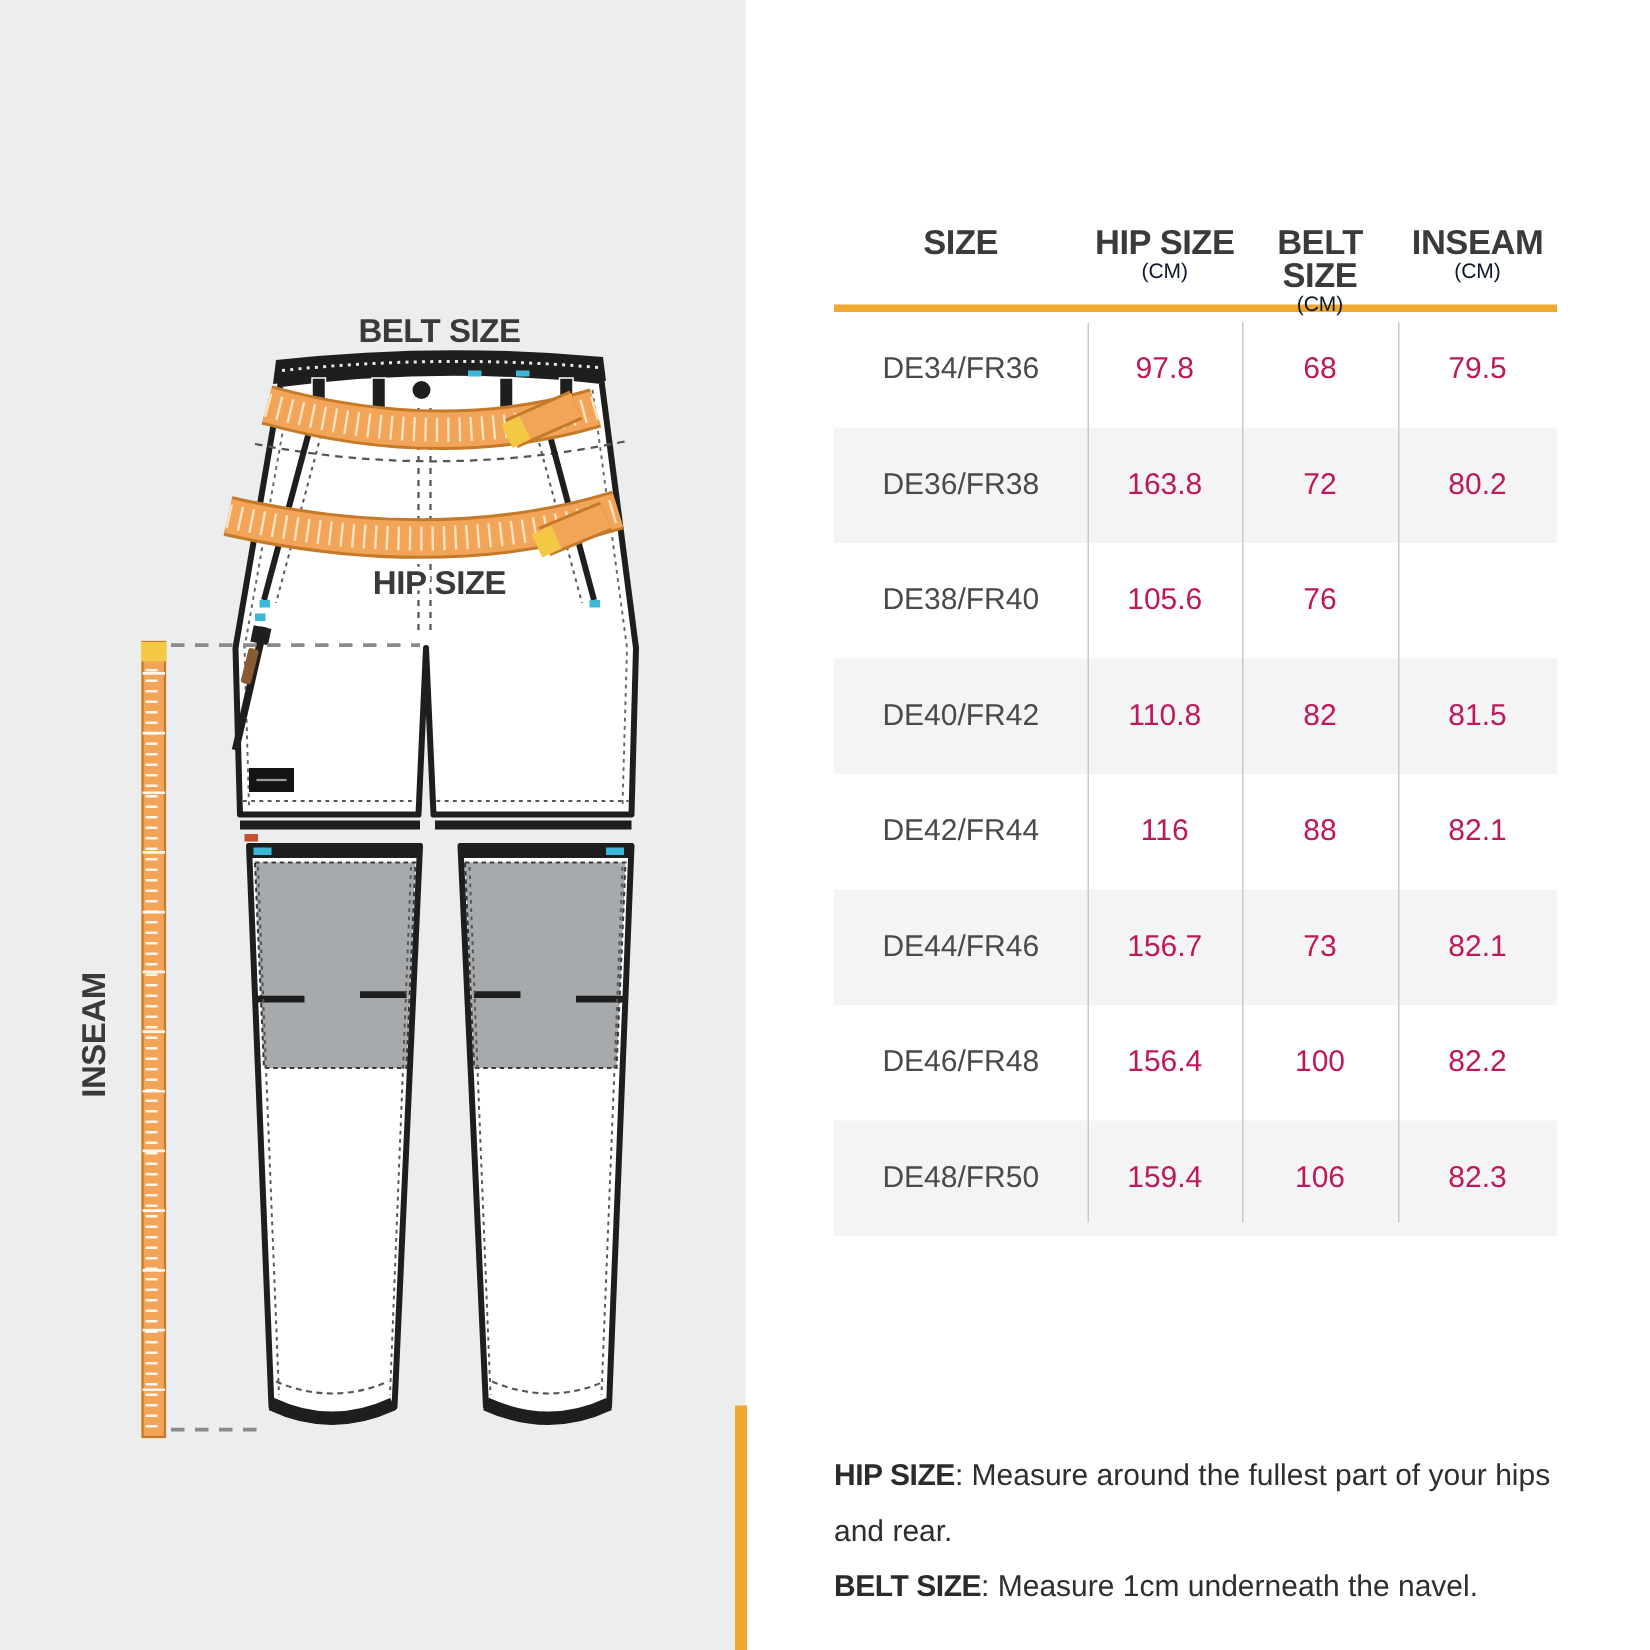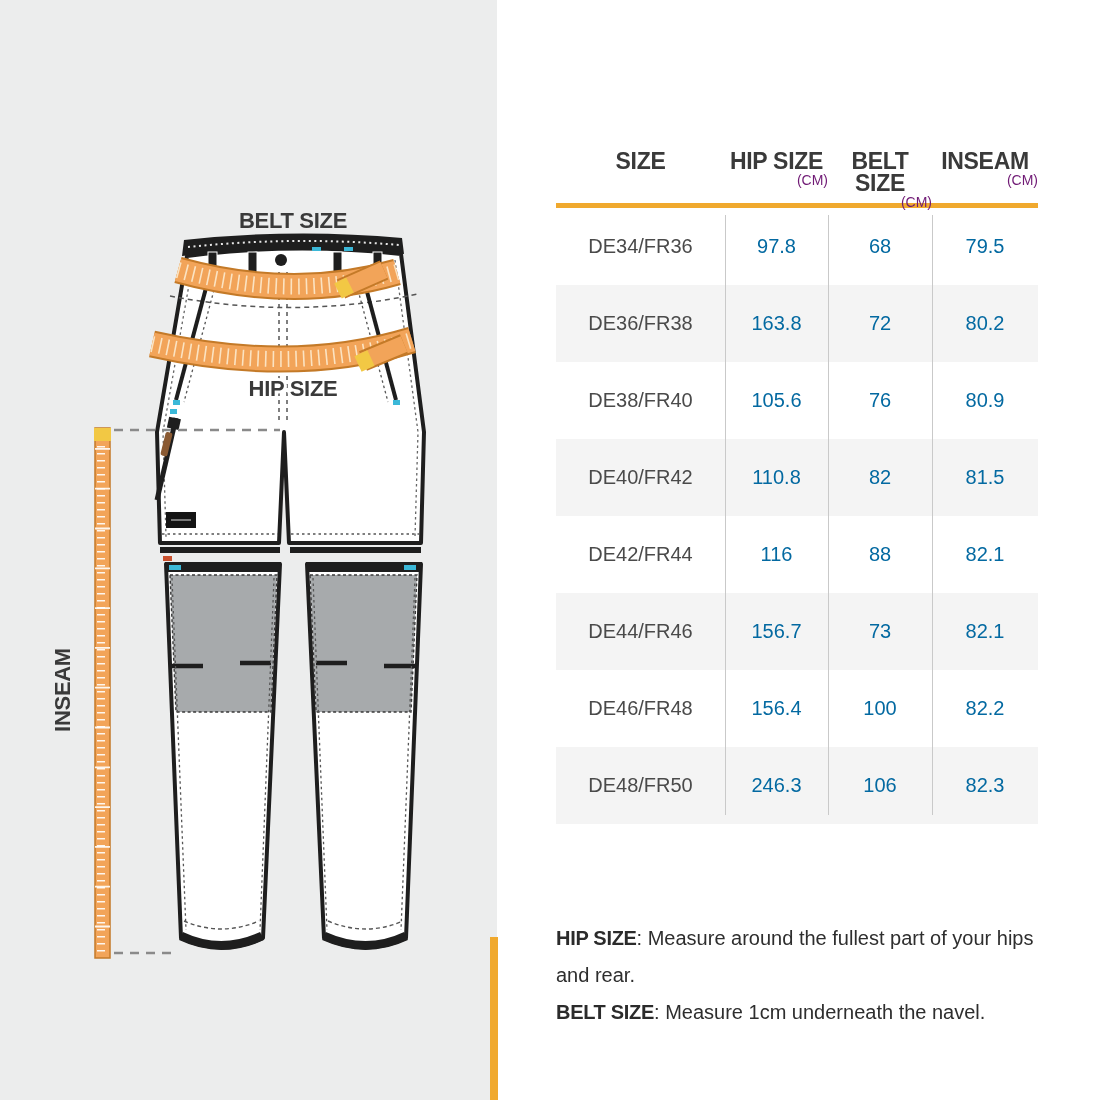--- a/index.html
+++ b/index.html
@@ -6,32 +6,32 @@
   .canvas{position:relative;width:1100px;height:1100px;background:#fff;overflow:hidden;
           font-family:"Liberation Sans",sans-serif;color:#3a3a3a;}
   .left-panel{position:absolute;left:0;top:0;width:497px;height:1100px;background:#eceded;}
   .accent-bar{position:absolute;left:490px;top:937px;width:8px;height:163px;background:#f0a92e;}
 
   
   .table-wrap{position:absolute;left:556px;top:140px;width:482px;}
   .thead{display:grid;grid-template-columns:169px 103px 104px 106px;height:63px;}
   .th{text-align:center;padding-top:10px;}
   .th-label{font-size:23px;font-weight:700;letter-spacing:-0.3px;line-height:22px;color:#3a3a3a;}
-  .th-unit{font-size:14px;line-height:17px;color:#701a75;min-height:17px;text-align:right;}
+  .th-unit{font-size:14px;line-height:17px;color:#0f172a;min-height:17px;}
   .rule{height:5px;background:#f0a92e;width:100%;}
   .tbody{position:relative;}
   .sep{position:absolute;top:7px;width:1px;height:600px;background:#c9c9c9;}
   .sep1{left:169px}.sep2{left:272px}.sep3{left:376px}
   .tr{display:grid;grid-template-columns:169px 103px 104px 106px;height:77px;}
   .tr:nth-child(odd){background:#f4f4f4;}
-  .td{display:flex;align-items:center;justify-content:center;font-size:20px;color:#0369a1;}
+  .td{display:flex;align-items:center;justify-content:center;font-size:20px;color:#be185d;}
   .td.size{color:#4a4a4a;}
 
   
-  .notes{position:absolute;left:556px;top:920px;width:510px;font-size:20px;line-height:37px;color:#2e2e2e;}
+  .notes{position:absolute;left:556px;top:966px;width:510px;font-size:20px;line-height:37px;color:#2e2e2e;}
   .notes b{font-weight:700;letter-spacing:-0.3px;color:#2b2b2b;}
 
   svg text{font-family:"Liberation Sans",sans-serif;}
 </style>
 </head>
 <body>
 
 <div class="canvas">
 
   <div class="left-panel">
@@ -170,21 +170,20 @@
       <div class="tr">
         <div class="td size">DE36/FR38</div>
         <div class="td">163.8</div>
         <div class="td">72</div>
         <div class="td">80.2</div>
       </div>
       <div class="tr">
         <div class="td size">DE38/FR40</div>
         <div class="td">105.6</div>
         <div class="td">76</div>
-        <div class="td">80.9</div>
       </div>
       <div class="tr">
         <div class="td size">DE40/FR42</div>
         <div class="td">110.8</div>
         <div class="td">82</div>
         <div class="td">81.5</div>
       </div>
       <div class="tr">
         <div class="td size">DE42/FR44</div>
         <div class="td">116</div>
@@ -198,21 +197,21 @@
         <div class="td">82.1</div>
       </div>
       <div class="tr">
         <div class="td size">DE46/FR48</div>
         <div class="td">156.4</div>
         <div class="td">100</div>
         <div class="td">82.2</div>
       </div>
       <div class="tr">
         <div class="td size">DE48/FR50</div>
-        <div class="td">246.3</div>
+        <div class="td">159.4</div>
         <div class="td">106</div>
         <div class="td">82.3</div>
       </div>
     </div>
   </div>
 
   <div class="notes">
     <div><b>HIP SIZE</b><span>: Measure around the fullest part of your hips and rear.</span></div>
     <div><b>BELT SIZE</b><span>: Measure 1cm underneath the navel.</span></div>
   </div>

